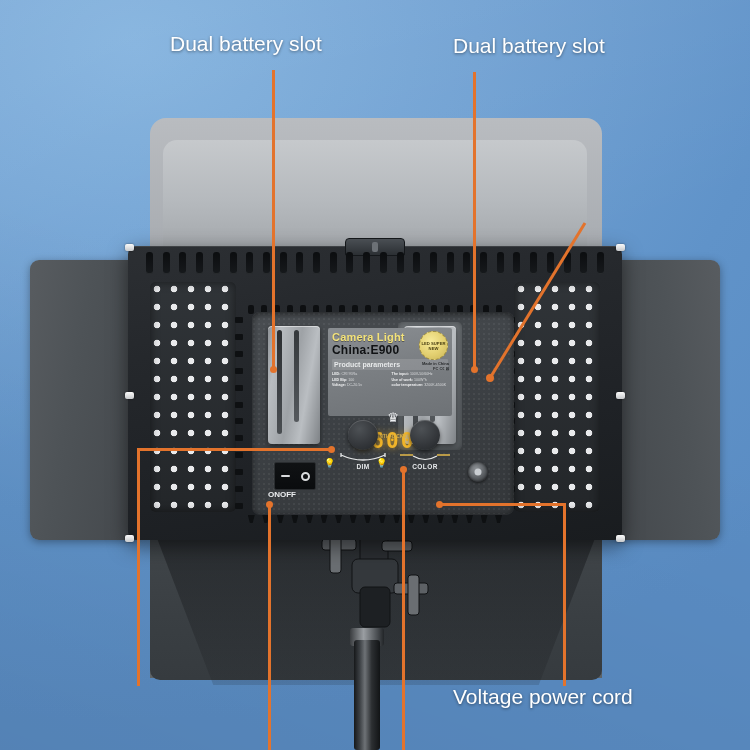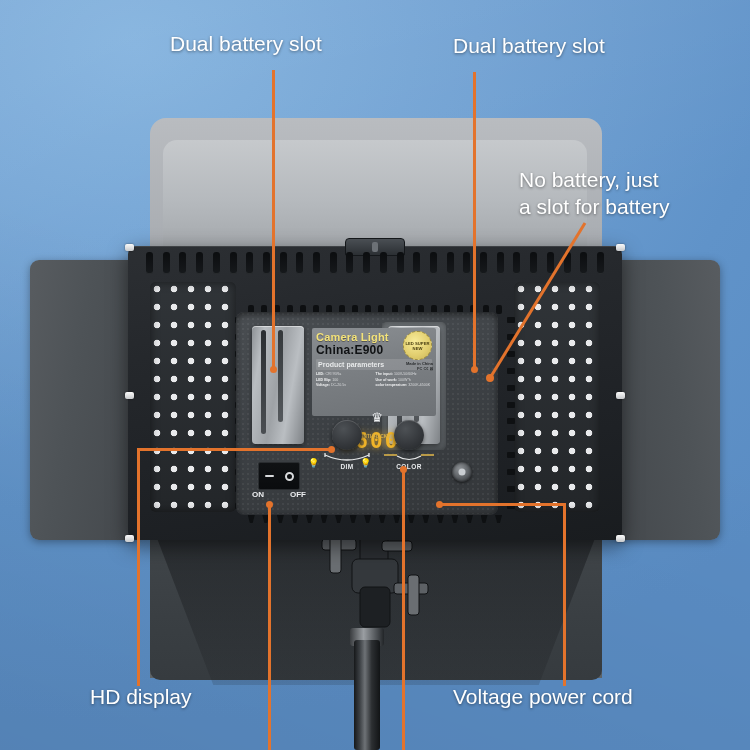--- a/index.html
+++ b/index.html
@@ -98,21 +98,21 @@
     background:
       radial-gradient(circle at 7px 7px, #e9eaec 0 3.1px, rgba(0,0,0,0) 3.6px) 0 0/17px 18px,
       linear-gradient(180deg,#303438,#232629);
     box-shadow:inset 0 0 10px rgba(0,0,0,.5);
   }
   .perf-left{left:22px;}
   .perf-right{right:22px;}
 
   
   .plate{
-    position:absolute;left:108px;top:66px;width:262px;height:202px;
+    position:absolute;left:124px;top:66px;width:262px;height:202px;
     border-radius:8px;
     background:
       radial-gradient(circle at 2px 2px, rgba(255,255,255,.055) 0 1px, rgba(0,0,0,0) 1.4px) 0 0/5px 5px,
       linear-gradient(165deg,#4a4e52 0%,#3d4145 45%,#333639 100%);
     box-shadow:inset 0 2px 6px rgba(0,0,0,.55), 0 1px 0 rgba(255,255,255,.07);
   }
   .plate-notch{
     position:absolute;left:116px;top:58px;width:262px;height:10px;
     display:flex;justify-content:space-around;align-items:center;
   }
@@ -205,21 +205,21 @@
   .rocker{
     position:absolute;left:22px;top:150px;width:40px;height:26px;
     background:linear-gradient(180deg,#101214,#0a0c0e);
     border-radius:2px;border:1px solid #2a2d30;
     display:flex;align-items:center;justify-content:space-around;
   }
   .rocker .bar{width:9px;height:2.5px;background:#d9dbdd;border-radius:1px;}
   .rocker .circ{width:9px;height:9px;border:2px solid #d9dbdd;border-radius:50%;box-sizing:border-box;}
   .onoff{
     position:absolute;left:16px;top:178px;width:54px;
-    display:flex;justify-content:space-between;
+    display:flex;justify-content:flex-start;
     font-size:8px;font-weight:bold;color:#eceef0;
   }
 
   
   .knob{
     position:absolute;top:108px;width:30px;height:30px;border-radius:50%;
     background:radial-gradient(circle at 38% 30%,#4d5155 0%,#35383c 55%,#222528 100%);
     box-shadow:0 2px 4px rgba(0,0,0,.55), inset 0 1px 0 rgba(255,255,255,.16);
   }
   .knob:before{
@@ -530,20 +530,17 @@
   <div class="dot" style="left:400px;top:466px;"></div>
 
   <div class="cl" style="left:438px;top:503px;width:128px;height:3px;"></div>
   <div class="cl" style="left:563px;top:503px;width:3px;height:183px;"></div>
   <div class="dot" style="left:436px;top:501px;"></div>
 
   <div class="callout" style="left:170px;top:30px;">Dual battery slot</div>
 
   <div class="callout" style="left:453px;top:32px;">Dual battery slot</div>
 
-  <div class="callout" style="left:519px;top:166px;">No battery, just
-a slot for battery</div>
-
-  <div class="callout" style="left:90px;top:683px;">HD display</div>
+
 
   <div class="callout" style="left:453px;top:683px;">Voltage power cord</div>
 
 </div>
 
 </body></html>

